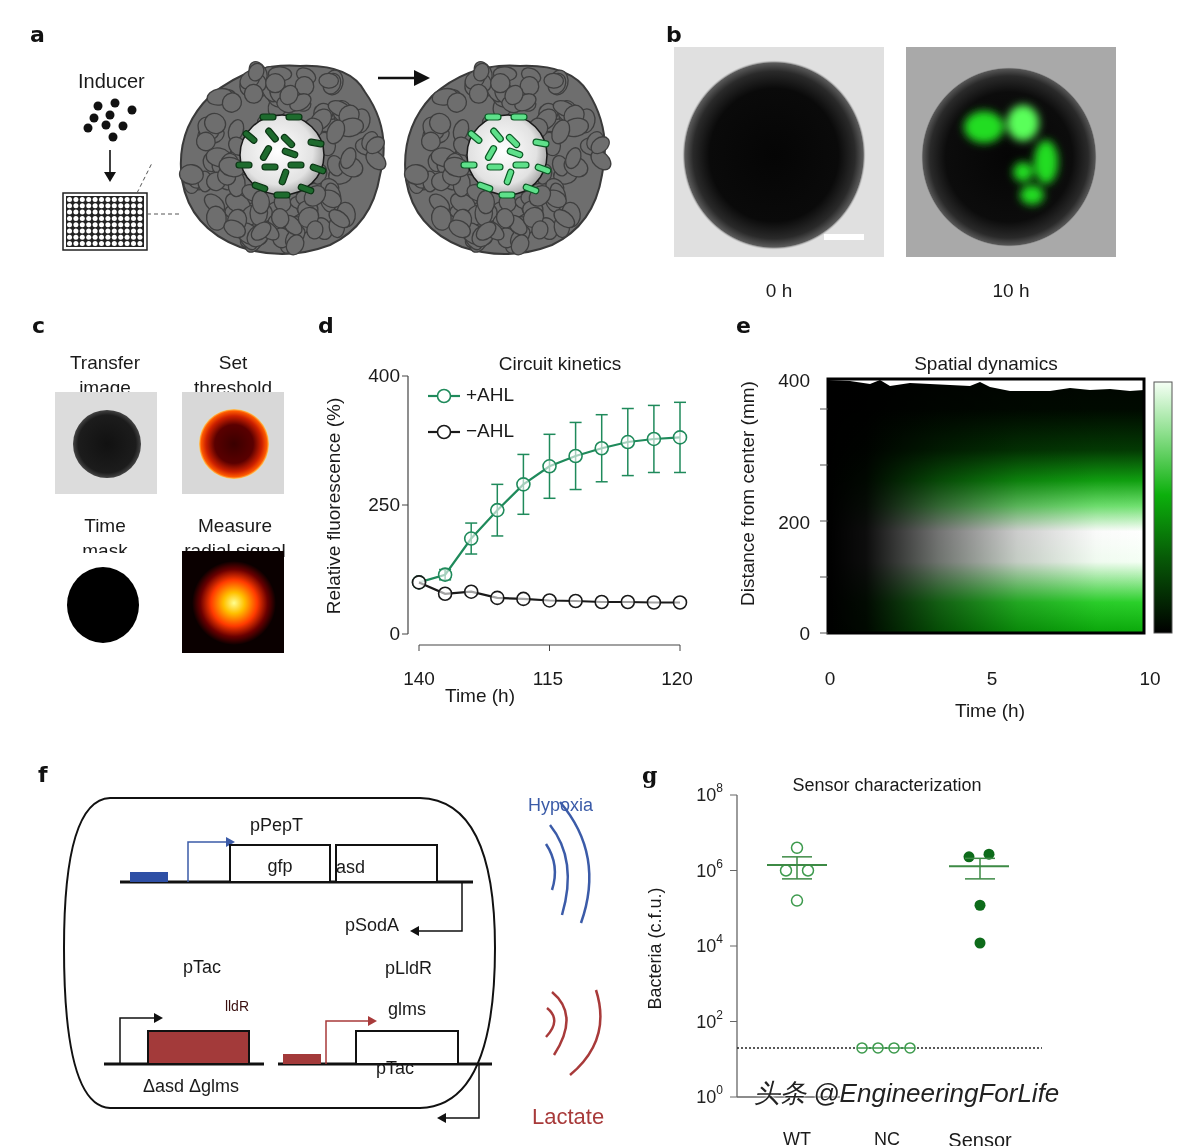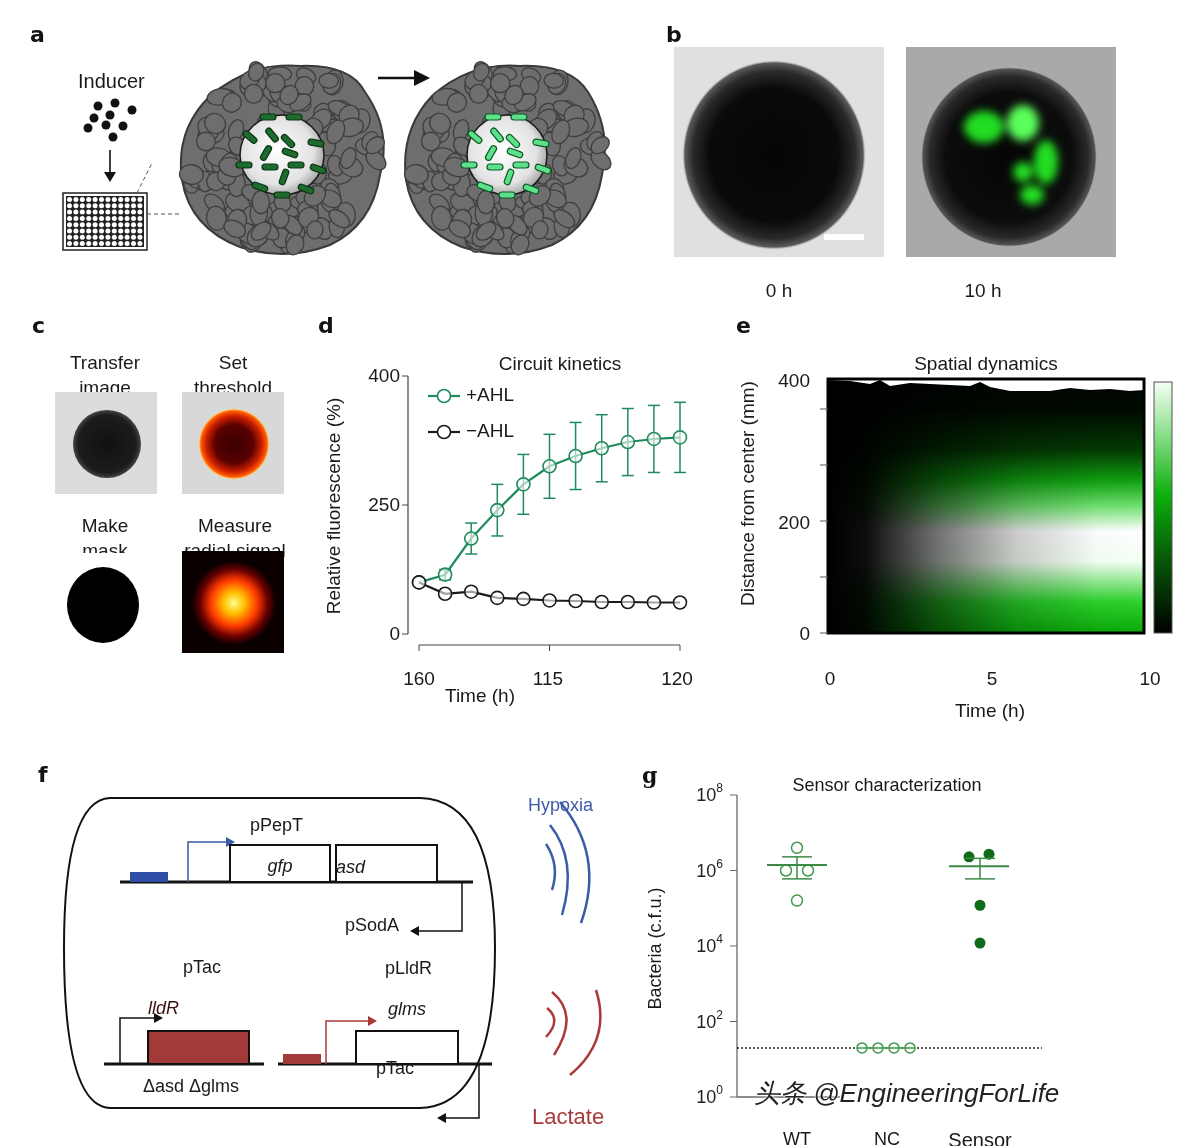--- a/index.html
+++ b/index.html
@@ -3,21 +3,21 @@
 <meta charset="utf-8">
 <style>
   html, body { margin:0; padding:0; background:#ffffff; }
   body { width:1200px; height:1146px; position:relative; overflow:hidden;
          font-family:"Liberation Sans", sans-serif; color:#1a1a1a; }
   .panel-label { position:absolute; font-family:"DejaVu Sans", sans-serif; font-weight:bold; font-size:22px; color:#111; }
   .txt { position:absolute; font-size:19px; color:#1a1a1a; white-space:nowrap; }
   .ctr { text-align:center;margin-top:15px; }
   svg { position:absolute; overflow:visible; }
   .title { font-size:19px; }
-  .italic { font-style:italic; }
+  .italic { }
 </style>
 </head>
 <body>
 
 <div class="panel-label" style="left:30px;top:22px">a</div>
 <div class="txt" style="left:78px;top:70px;font-size:20px">Inducer</div>
 
 <svg style="left:0;top:0" width="640" height="300">
 
   <g fill="#111">
@@ -503,34 +503,34 @@
   <rect width="210" height="210" fill="#a9a9a9"></rect>
   <ellipse cx="103" cy="110" rx="88" ry="90" fill="url(#sph10)"></ellipse>
   <g filter="url(#blurG)" fill="#22dd22">
     <ellipse cx="78" cy="80" rx="20" ry="16"></ellipse>
     <ellipse cx="117" cy="76" rx="16" ry="18" fill="#5aff5a"></ellipse>
     <ellipse cx="140" cy="115" rx="12" ry="22"></ellipse>
     <ellipse cx="117" cy="125" rx="10" ry="10"></ellipse>
     <ellipse cx="126" cy="148" rx="12" ry="10"></ellipse>
   </g>
 </svg>
-<div class="txt ctr" style="left:878px;top:265px;width:210px">10 h</div>
+<div class="txt ctr" style="left:906px;top:265px;width:210px">10 h</div>
 
 <div class="panel-label" style="left:32px;top:313px">c</div>
 
 <div class="txt ctr" style="left:50px;top:335px;width:110px;line-height:25px">
   <div>Transfer</div>
     <div>image</div>
 </div>
 <div class="txt ctr" style="left:178px;top:335px;width:110px;line-height:25px">
   <div>Set</div>
     <div>threshold</div>
 </div>
 <div class="txt ctr" style="left:50px;top:498px;width:110px;line-height:25px">
-  <div>Make</div>
+  <div>Time</div>
     <div>mask</div>
 </div>
 <div class="txt ctr" style="left:170px;top:498px;width:130px;line-height:25px">
   <div>Measure</div>
     <div>radial signal</div>
 </div>
 
 <svg style="left:55px;top:392px" width="102" height="102">
   <defs>
     <radialGradient id="cT" cx="50%" cy="50%" r="50%">
@@ -573,21 +573,21 @@
   <circle cx="52" cy="52" r="42" fill="url(#cR)"></circle>
 </svg>
 
 <div class="panel-label" style="left:318px;top:313px">d</div>
 <div class="txt ctr title" style="left:460px;top:338px;width:200px">Circuit kinetics</div>
 <div class="txt" style="left:420px;top:685px;width:120px;text-align:center">Time (h)</div>
 <div class="txt" style="left:224px;top:495px;width:220px;text-align:center;transform:rotate(-90deg);transform-origin:center">Relative fluorescence (%)</div>
 <div class="txt" style="left:360px;top:365px;width:40px;text-align:right">400</div>
 <div class="txt" style="left:360px;top:494px;width:40px;text-align:right">250</div>
 <div class="txt" style="left:360px;top:623px;width:40px;text-align:right">0</div>
-<div class="txt ctr" style="left:397px;top:653px;width:44px">160</div>
+<div class="txt ctr" style="left:397px;top:653px;width:44px">140</div>
 <div class="txt ctr" style="left:526px;top:653px;width:44px">115</div>
 <div class="txt ctr" style="left:655px;top:653px;width:44px">120</div>
 <div class="txt" style="left:466px;top:384px">+AHL</div>
 <div class="txt" style="left:466px;top:420px">−AHL</div>
 <svg id="chartD" style="left:0;top:0" width="1200" height="700">
     <line x1="408" y1="376" x2="408" y2="634" stroke="#444" stroke-width="1.2"></line>
     <line x1="402" y1="634" x2="408" y2="634" stroke="#444"></line>
     <line x1="402" y1="505" x2="408" y2="505" stroke="#444"></line>
     <line x1="402" y1="376" x2="408" y2="376" stroke="#444"></line>
     <line x1="419" y1="645" x2="680" y2="645" stroke="#444" stroke-width="1.2"></line>
@@ -741,21 +741,21 @@
     <path d="M547,268 Q562,280 546,297"></path>
     <path d="M552,252 Q580,275 554,315"></path>
     <path d="M596,250 Q612,300 570,335"></path>
   </g>
 </svg>
 <div class="txt" style="left:250px;top:815px;font-size:18px">pPepT</div>
 <div class="txt italic" style="left:230px;top:856px;width:100px;text-align:center;font-size:18px">gfp</div>
 <div class="txt italic" style="left:336px;top:857px;width:101px;font-size:18px">asd</div>
 <div class="txt" style="left:345px;top:915px;font-size:18px">pSodA</div>
 <div class="txt" style="left:183px;top:957px;font-size:18px">pTac</div>
-<div class="txt italic" style="left:148px;top:998px;width:101px;text-align:left;font-size:18px;color:#3a0f0f">lldR</div>
+<div class="txt italic" style="left:148px;top:998px;width:101px;text-align:right;font-size:14px;color:#3a0f0f">lldR</div>
 <div class="txt" style="left:385px;top:958px;font-size:18px">pLldR</div>
 <div class="txt italic" style="left:356px;top:999px;width:102px;text-align:center;font-size:18px">glms</div>
 <div class="txt" style="left:376px;top:1058px;font-size:18px">pTac</div>
 <div class="txt" style="left:143px;top:1076px;font-size:18px">Δasd Δglms</div>
 <div class="txt" style="left:528px;top:795px;font-size:18px;color:#3b5ba8">Hypoxia</div>
 <div class="txt" style="left:532px;top:1104px;font-size:22px;color:#a83a3a">Lactate</div>
 
 <div class="panel-label" style="left:642px;top:762px;font-family:'DejaVu Serif', serif">g</div>
 <div class="txt ctr" style="left:762px;top:760px;width:250px;font-size:18px">Sensor characterization</div>
 <div class="txt" style="left:570px;top:938px;width:170px;text-align:center;transform:rotate(-90deg);transform-origin:center;font-size:18px">Bacteria  (c.f.u.)</div>

